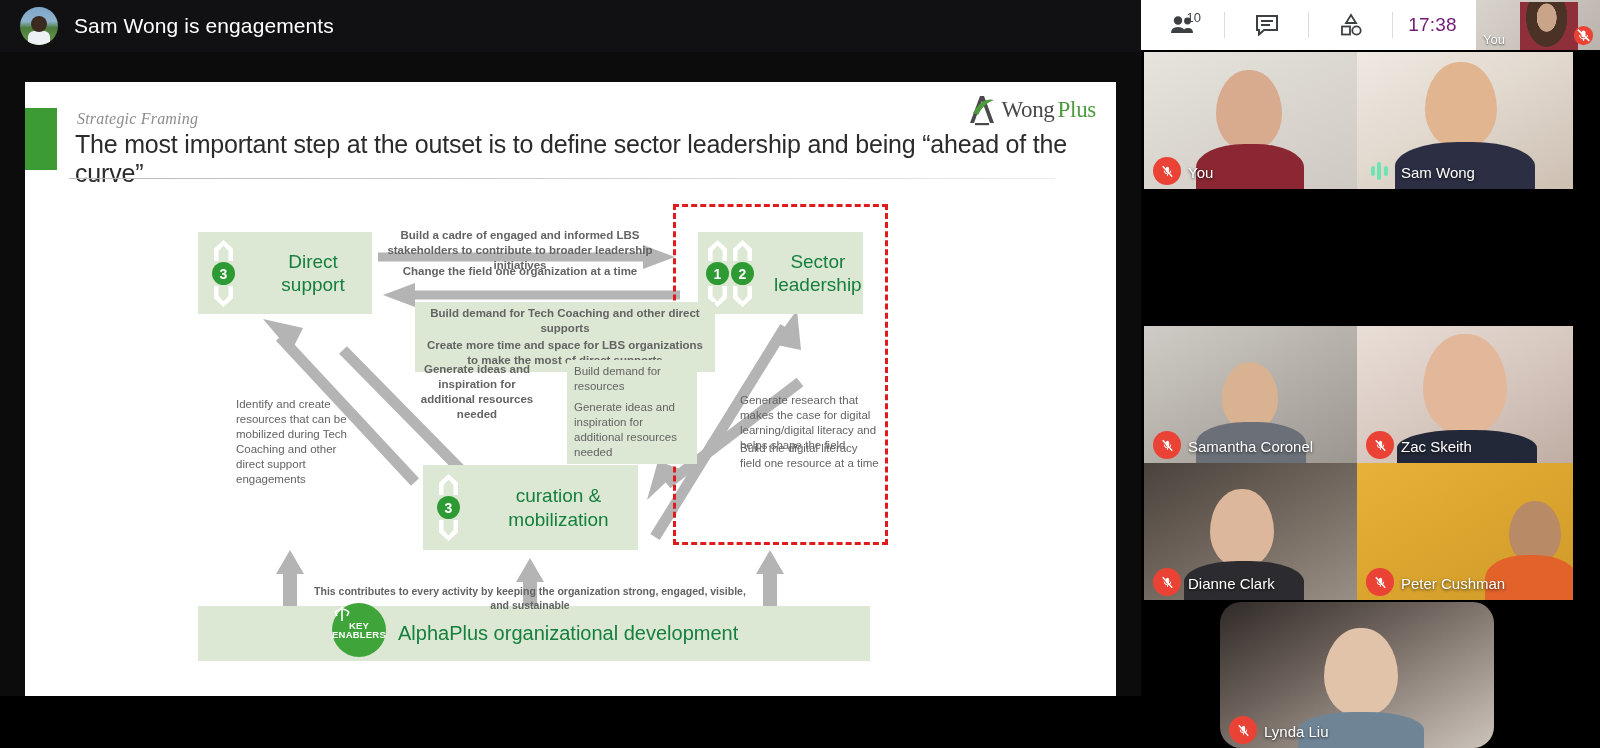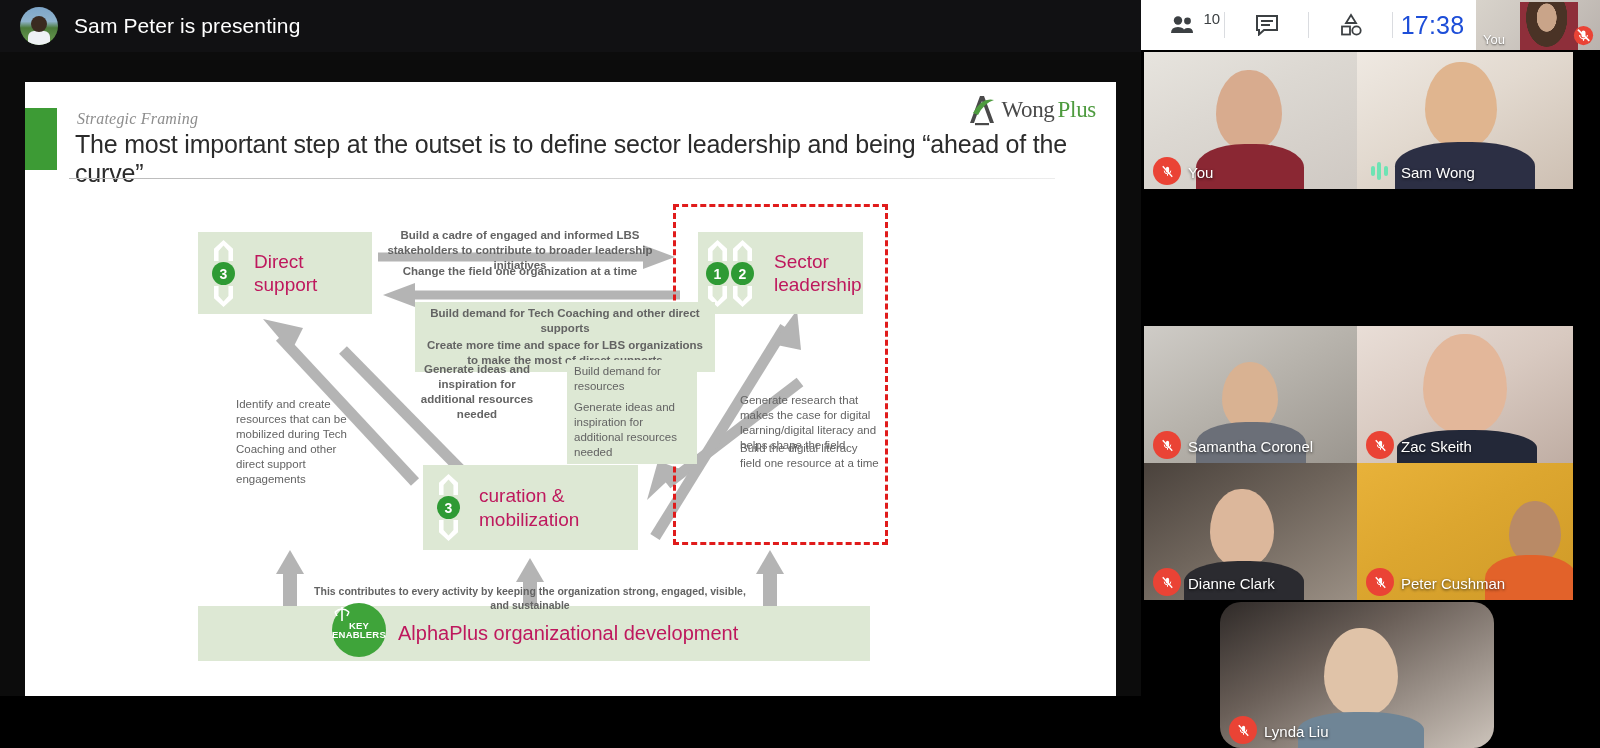--- a/index.html
+++ b/index.html
@@ -64,21 +64,21 @@
 
   
   #diagram { position: absolute; left: 0; top: 0; width: 1091px; height: 614px; }
   #diagram svg { position: absolute; left: 0; top: 0; }
 
   .gbox {
     position: absolute; background: #dde8d4; display: flex; align-items: center;
   }
   .gbox .badges { position: relative; width: 56px; height: 100%; flex: none; }
   .gbox.two .badges { width: 76px; }
-  .gbox-label { font-size: 19px; color: #be185d; line-height: 1.22; }
+  .gbox-label { font-size: 19px; color: #15803d; line-height: 1.22; text-align: center; }
 
   .numcircle {
     position: absolute; width: 23px; height: 23px; border-radius: 50%;
     background: #2e9a34; color: #fff; font-size: 14px; font-weight: bold;
     display: flex; align-items: center; justify-content: center;
     font-family: "Liberation Sans", sans-serif;
   }
   .chev-up, .chev-dn {
     position: absolute; width: 19px; height: 21px; background: #fff;
   }
@@ -108,22 +108,22 @@
 
   #toolbar {
     position: absolute; left: 0; top: 0; width: 335px; height: 50px;
     background: #fff; display: flex; align-items: center;
   }
   .tb-item {
     flex: 1; height: 100%; display: flex; align-items: center; justify-content: center;
     position: relative; color: #3c4043;
   }
   .tb-sep { width: 1px; height: 26px; background: #dadce0; flex: none; }
-  .tb-badge { font-size: 15px; position: absolute; top: 10px; left: 50%; margin-left: 21px; color: #3c4043; }
-  #clock { font-size: 25px; color: #1d4ed8; letter-spacing: .2px; padding-right: 4px; text-align: center; }
+  .tb-badge { font-size: 13px; position: absolute; top: 10px; left: 50%; margin-left: 4px; color: #3c4043; }
+  #clock { font-size: 19px; color: #701a75; letter-spacing: .2px; padding-right: 4px; text-align: center; }
 
   #selfview {
     position: absolute; right: 0; top: 0; width: 124px; height: 50px;
     overflow: hidden;
     background: linear-gradient(130deg, #d8d3cb 0%, #cfc9c2 35%, #b9b2ad 100%);
   }
   #selfview .sv-person {
     position: absolute; left: 44px; top: 2px; width: 58px; height: 60px;
     background: radial-gradient(ellipse at 46% 26%, #c9a489 0 22%, #4a3326 23% 46%, #8e2f3a 47% 100%);
   }
@@ -172,21 +172,21 @@
 <body>
 
 <div id="app">
 
   <div id="stage">
 
     <div id="presenter-bar">
       <div id="presenter-avatar">
           <div class="torso"></div>
         </div>
-      <div id="presenter-text">Sam Peter is presenting</div>
+      <div id="presenter-text">Sam Wong is engagements</div>
     </div>
 
     <div id="slide">
 
       <div class="hdr-block"></div>
       <div class="eyebrow">Strategic Framing</div>
       <div class="slide-title">The most important step at the outset is to define sector leadership and being “ahead of the curve”</div>
       <div class="title-rule"></div>
 
       <div class="logo">

